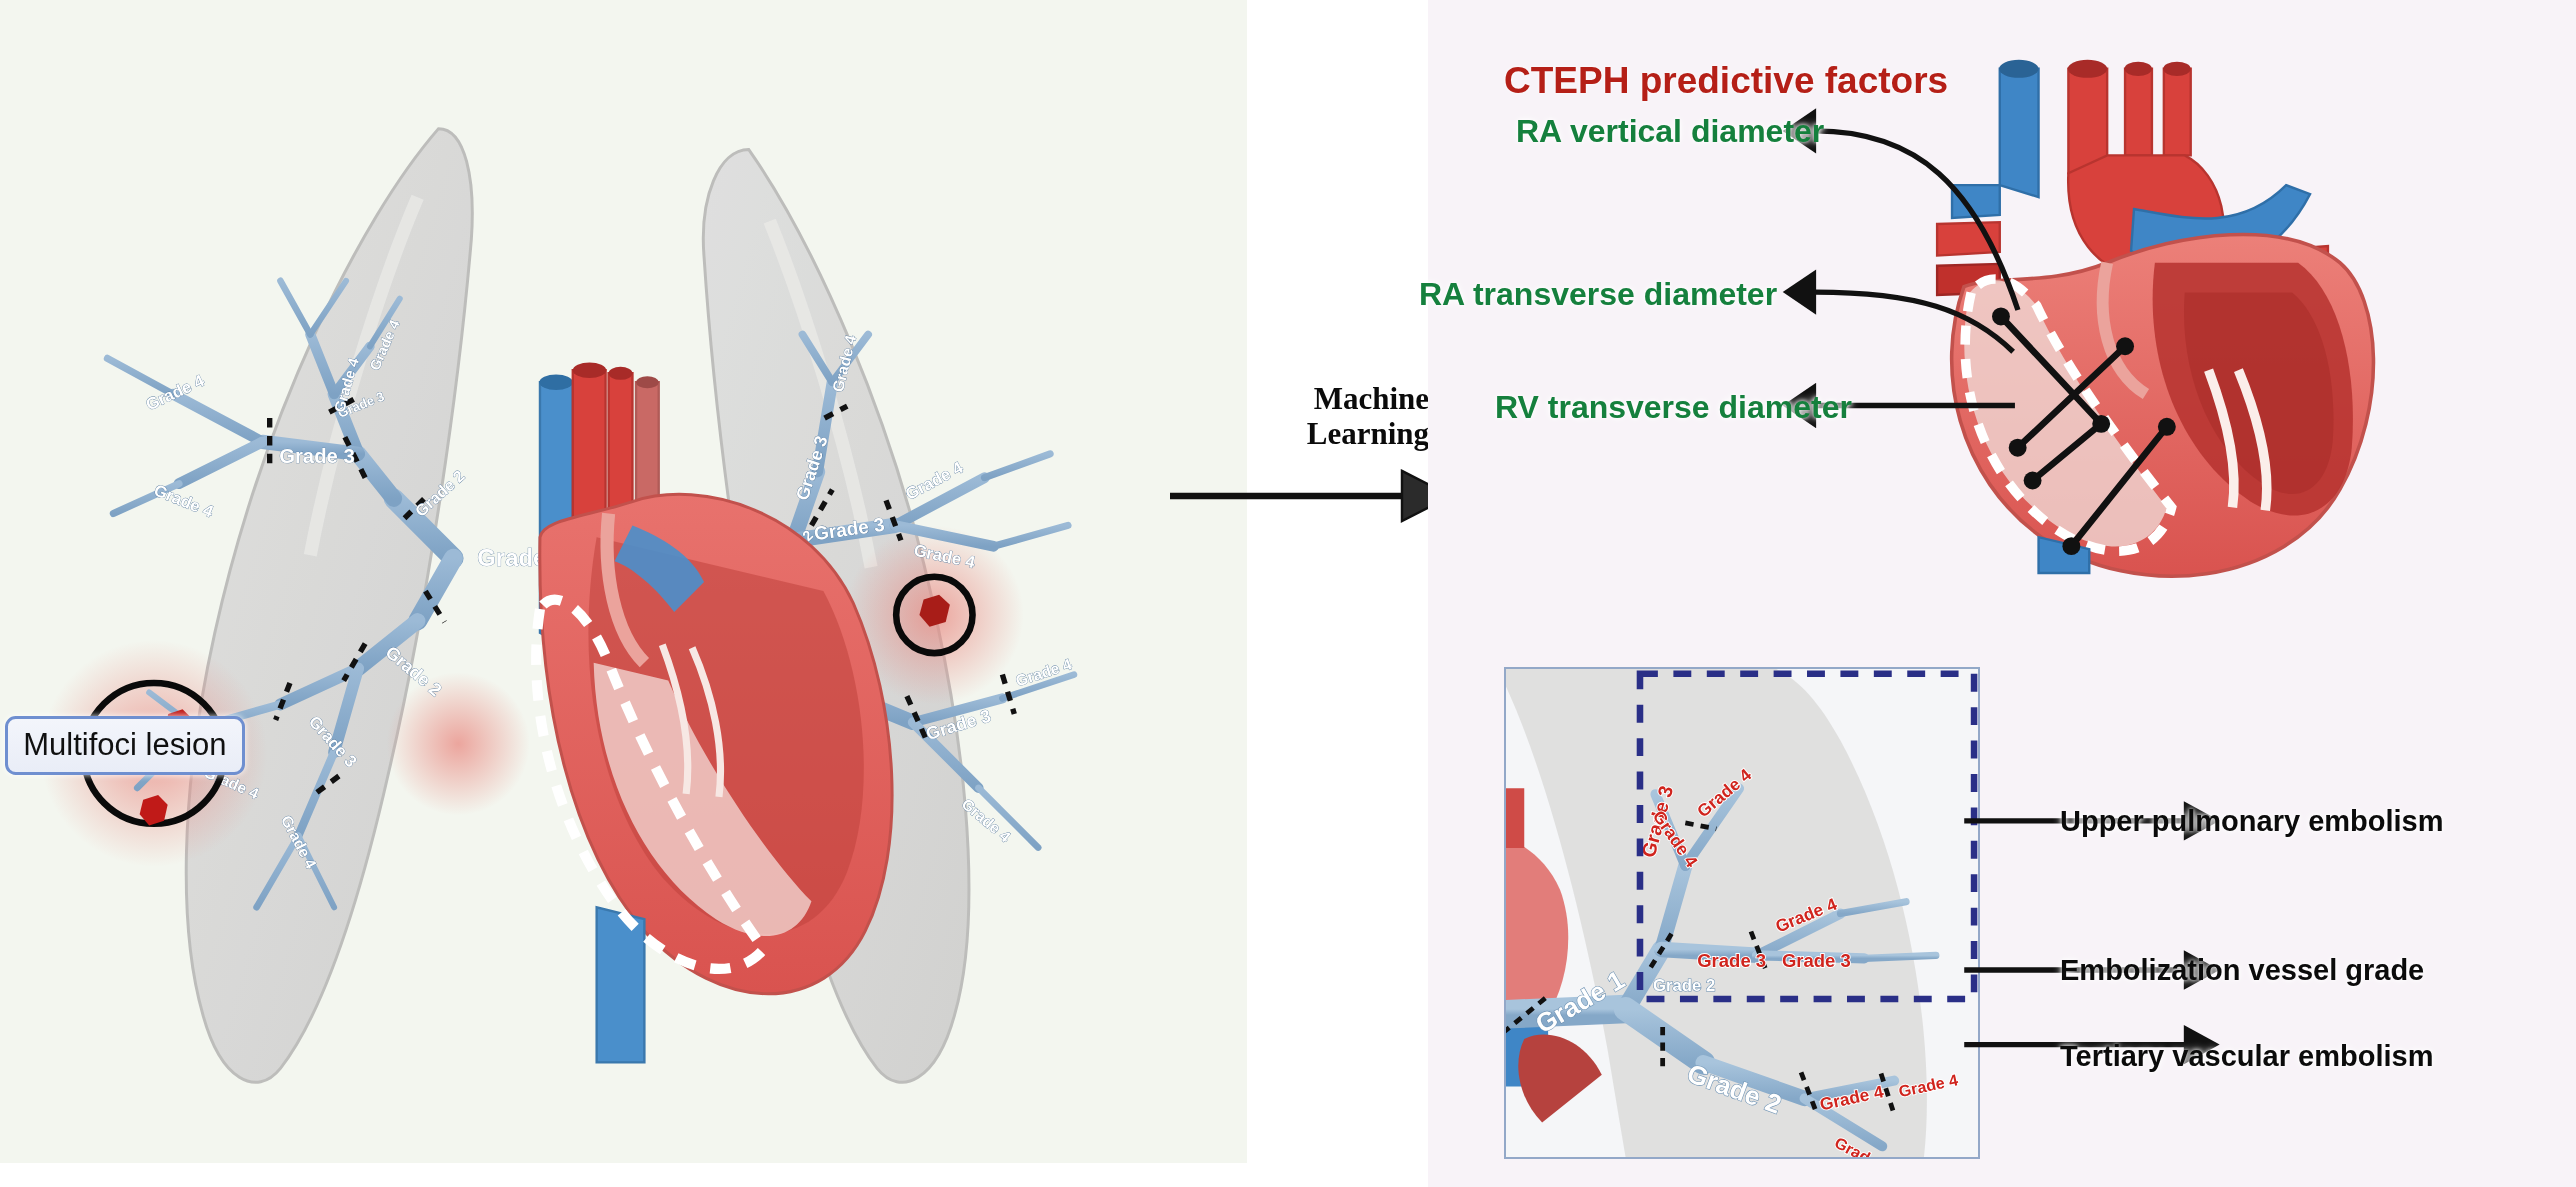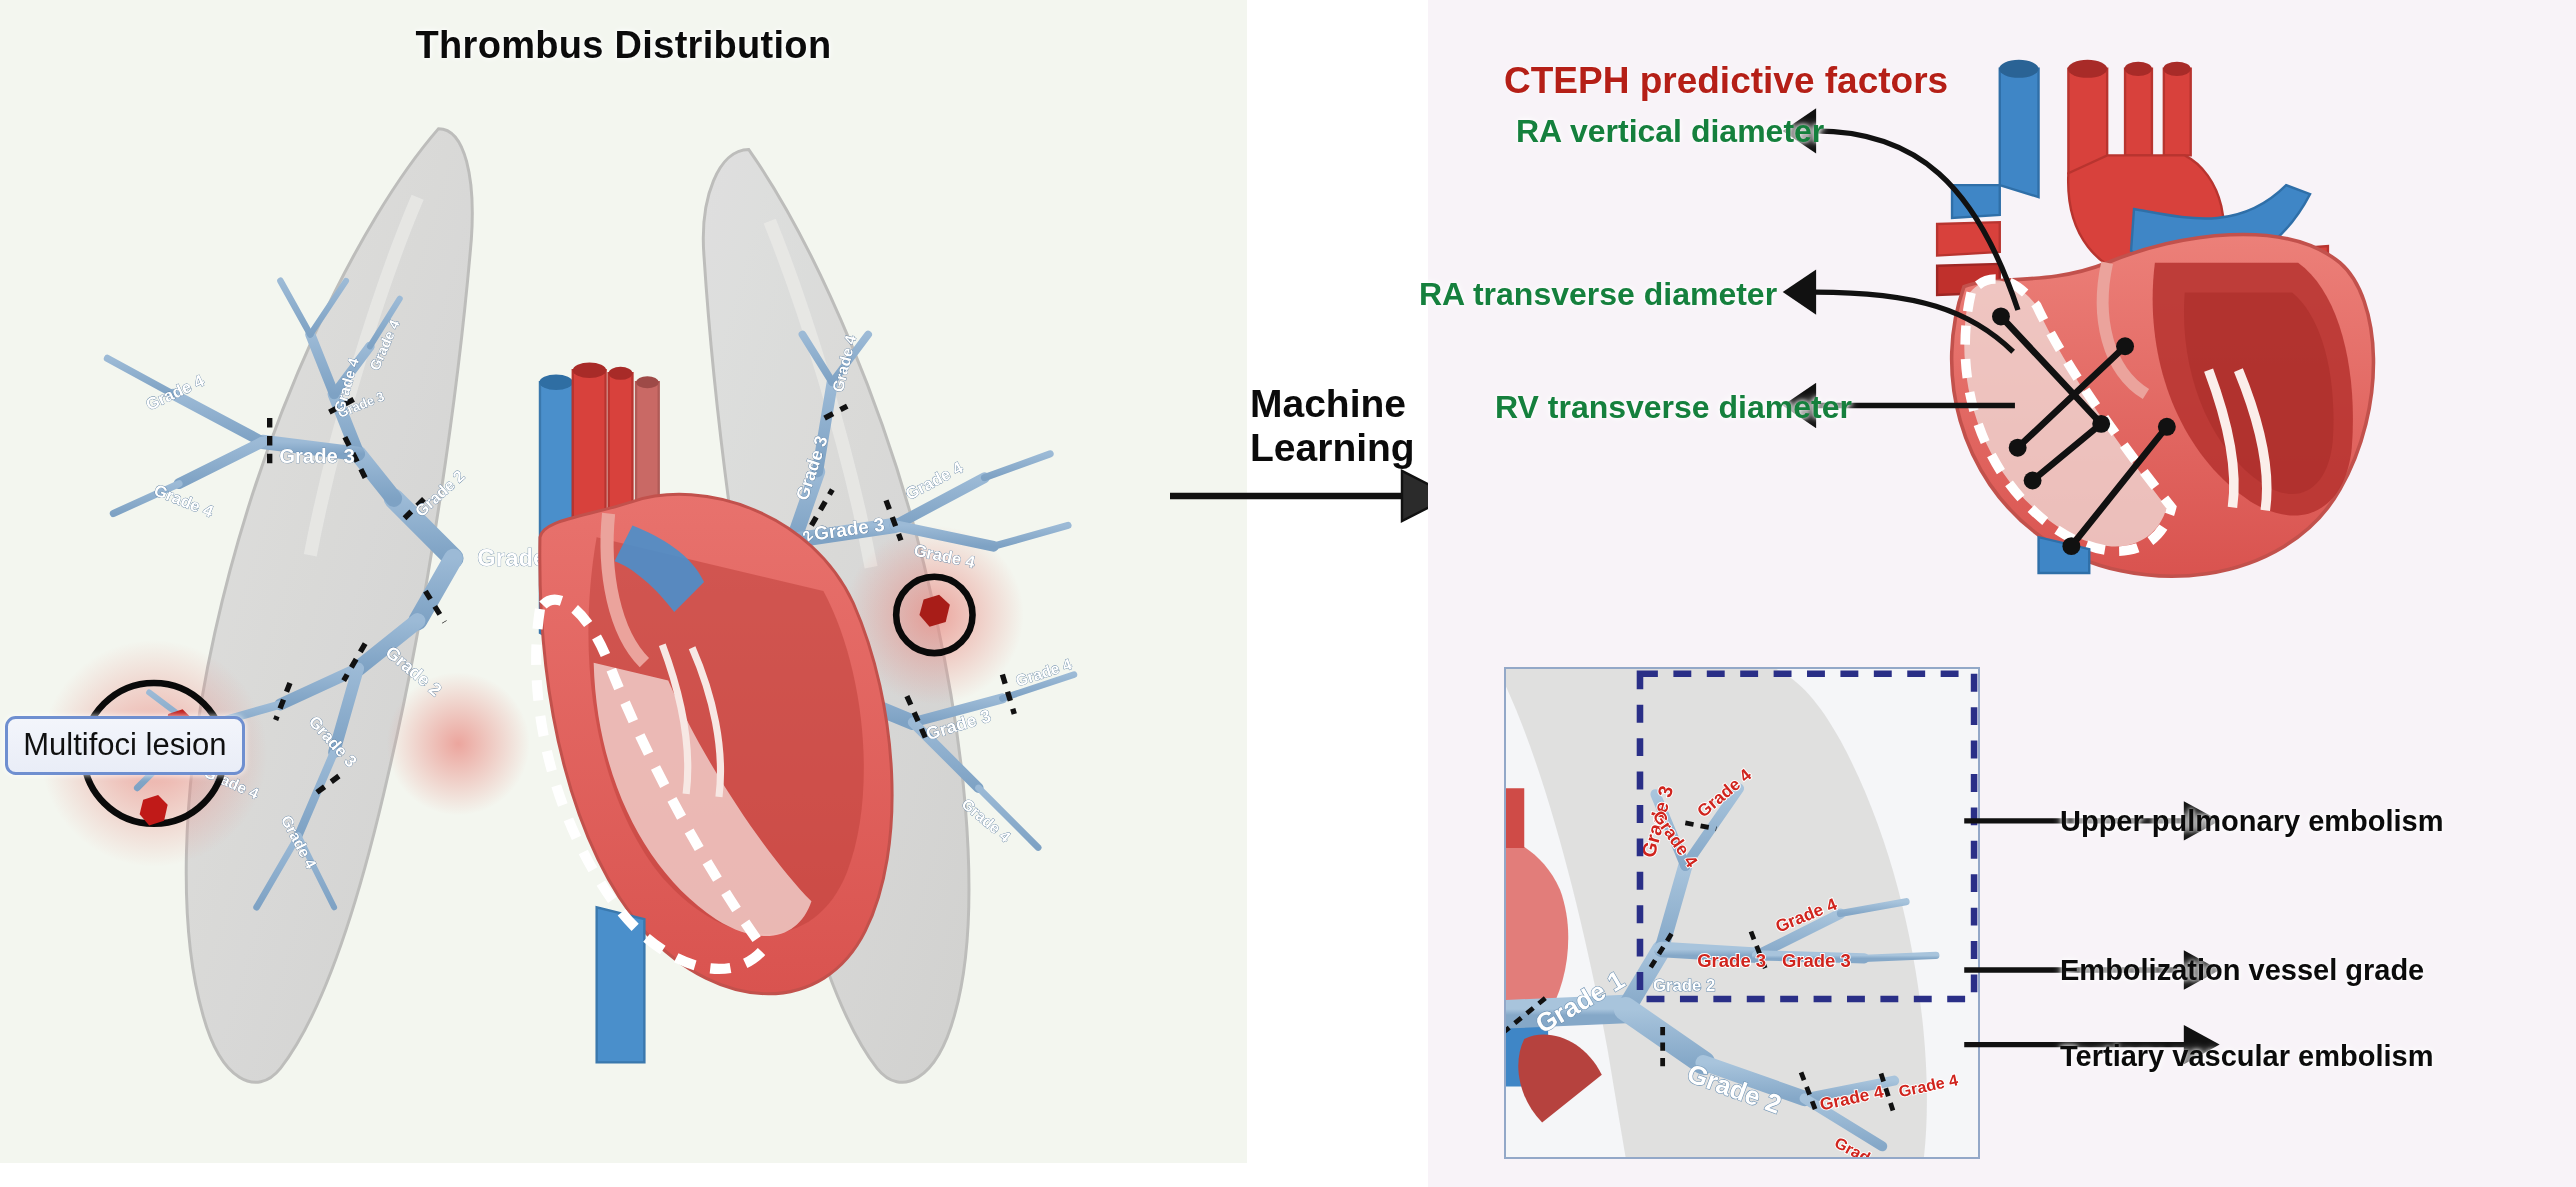--- a/index.html
+++ b/index.html
@@ -14,23 +14,24 @@
     font-size:38px;font-weight:bold;color:#0b0b0b;letter-spacing:0.3px;
     text-shadow:0 0 3.6px #ffffff,0 0 7.2px #ffffff;
   }
   .title-right{
     position:absolute;left:1504px;top:60px;width:537px;text-align:left;
     font-size:37px;font-weight:bold;color:#b51f17;
     text-shadow:0 0 3.6px #ffffff;
   }
 
   .ml-label{
-    position:absolute;left:1250px;top:382px;width:179px;text-align:left;
-    font-size:39px;font-weight:bold;line-height:1.12;color:#0b0b0b;
+    position:absolute;left:1250px;top:382px;width:179px;text-align:right;
+    font-size:31px;font-weight:bold;line-height:1.12;color:#0b0b0b;
     text-shadow:0 0 3.6px #ffffff;
+    font-family:Liberation Serif, serif;
   }
 
   .meas-label{
     position:absolute;font-size:32px;font-weight:bold;color:#15803d;
     white-space:nowrap;text-shadow:0 0 4.2px #ffffff,0 0 8.4px #ffffff;
   }
   .pred-label{
     position:absolute;font-size:29px;font-weight:bold;color:#0b0b0b;
     white-space:nowrap;text-shadow:0 0 4.2px #ffffff,0 0 8.4px #ffffff;
   }
@@ -50,21 +51,20 @@
   svg{display:block;overflow:visible;}
   .no-sel{user-select:none;}
 </style>
 </head>
 <body>
 
 <div id="root">
 
   <div class="panel-left"></div>
 
-  <div class="title-left no-sel">Thrombus Distribution</div>
 
   <svg style="position:absolute;left:0;top:0;" width="1247" height="1163" viewBox="0 0 2090 1948">
     <defs>
       <linearGradient id="lungG" x1="0" y1="0" x2="1" y2="1">
         <stop offset="0%" stop-color="#dedede"></stop>
         <stop offset="100%" stop-color="#cfcfcd"></stop>
       </linearGradient>
       <linearGradient id="vesG" x1="0" y1="0" x2="0" y2="1">
         <stop offset="0%" stop-color="#9cbad6"></stop>
         <stop offset="100%" stop-color="#7ea2c4"></stop>

